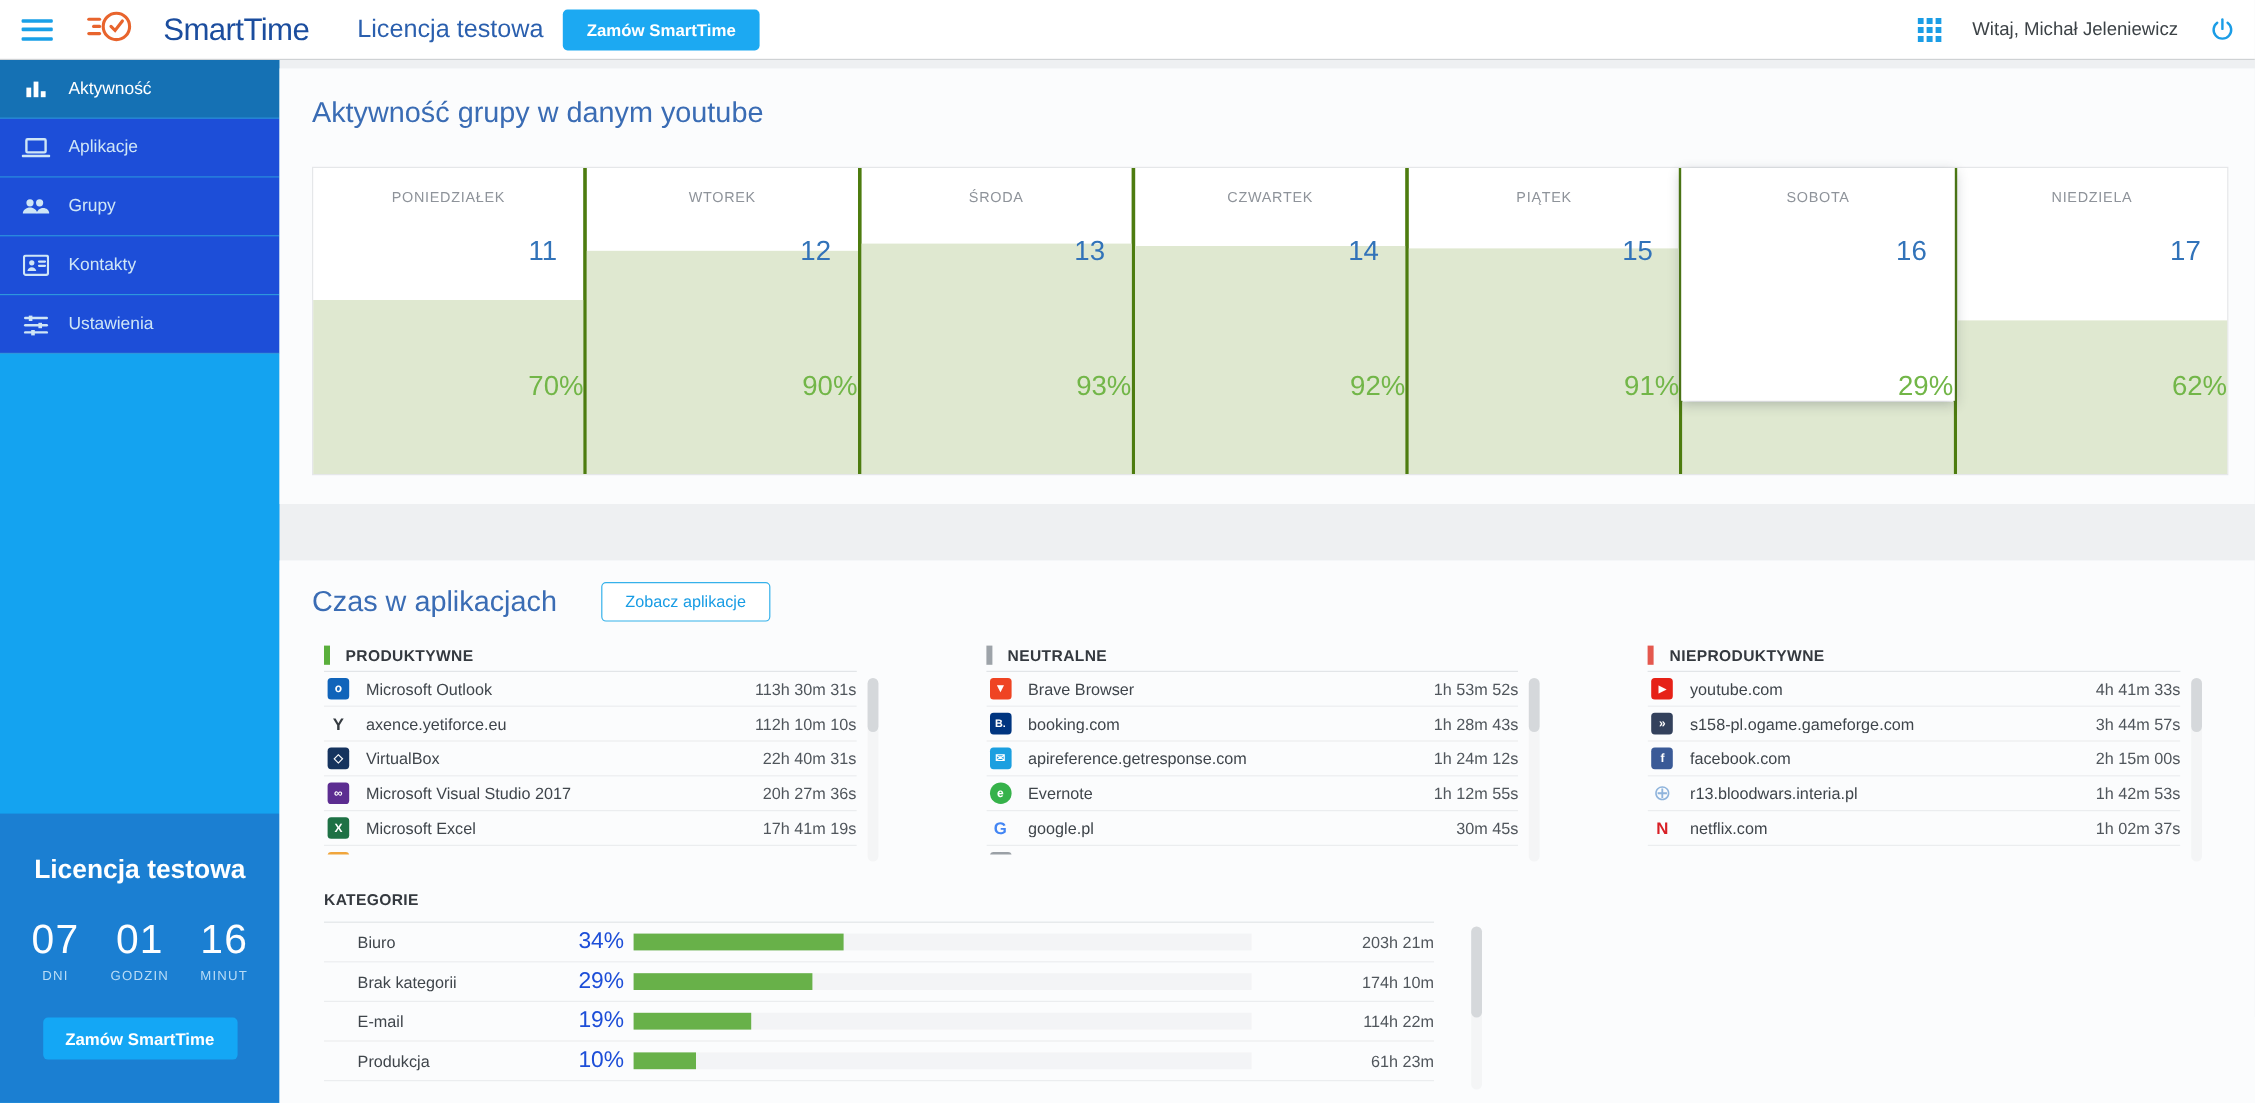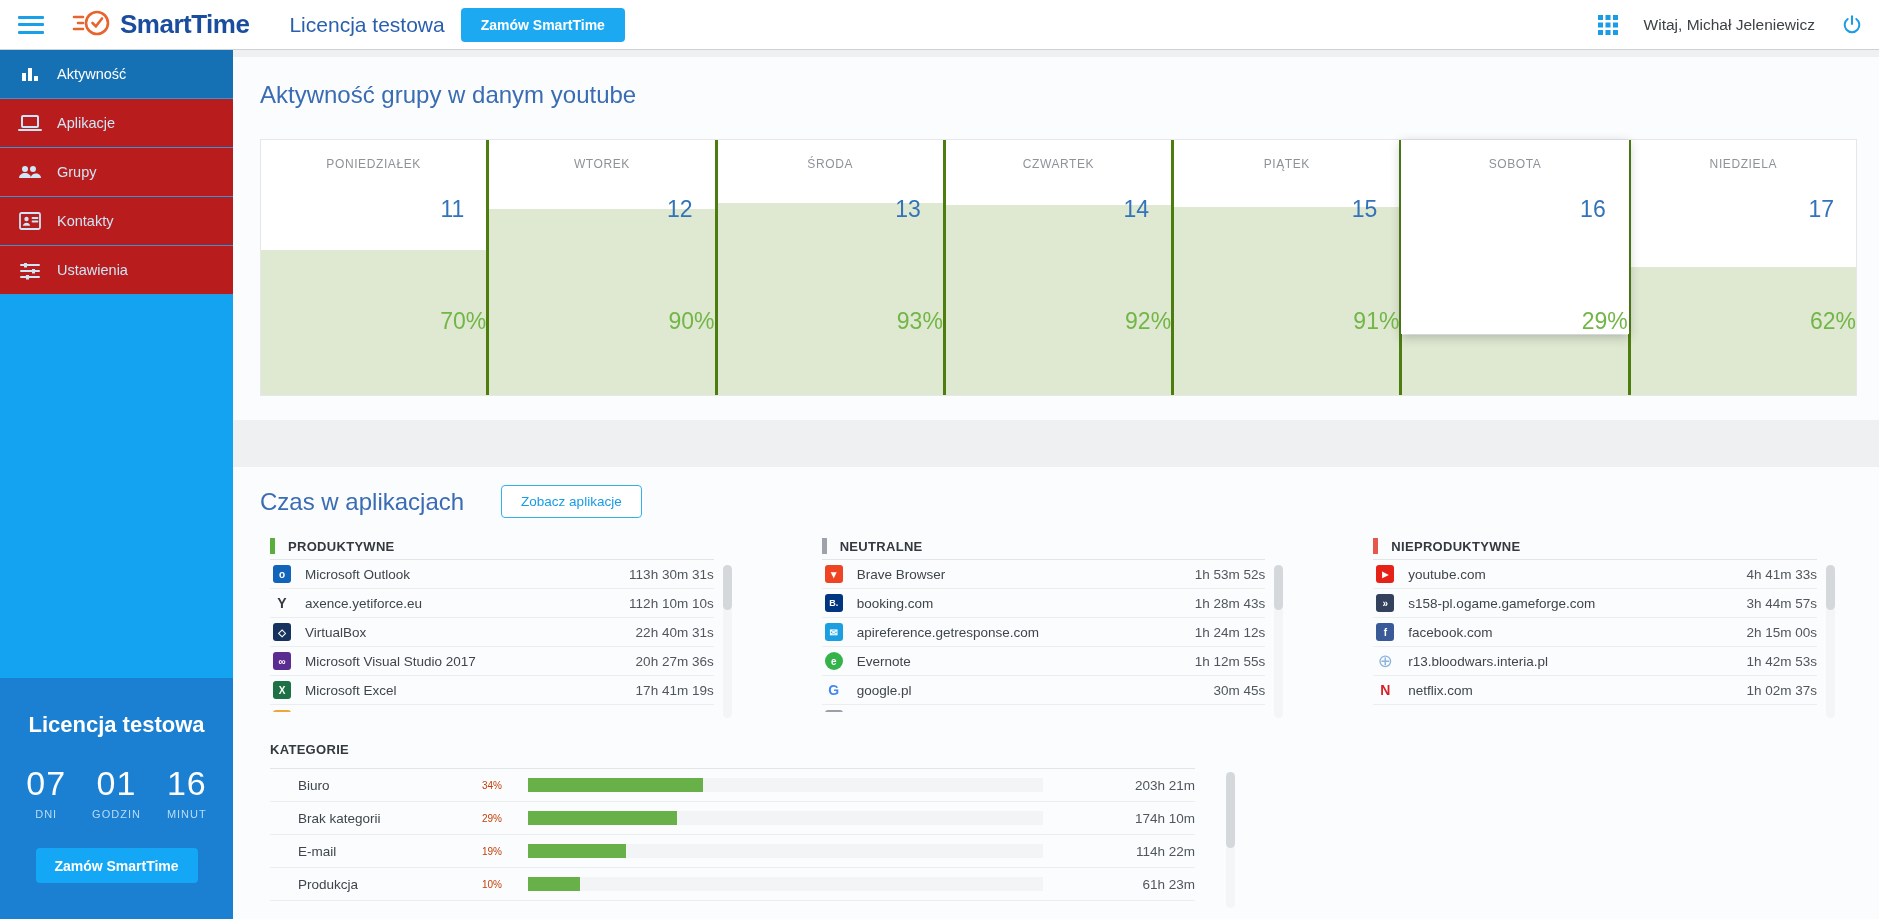--- a/index.html
+++ b/index.html
@@ -6,33 +6,33 @@
     font-family:"Liberation Sans",sans-serif;background:#eef0f2;}
   *{box-sizing:border-box;}
 
   
   .topbar{position:absolute;left:0;top:0;width:1879px;height:50px;background:#fff;
     border-bottom:1px solid #cfd2d4;display:flex;align-items:center;z-index:10;}
   .hamburger{width:26px;height:18px;margin-left:18px;display:flex;flex-direction:column;
     justify-content:space-between;cursor:pointer;}
   .hamburger span{display:block;height:3px;background:#18a0e8;border-radius:1px;}
   .logo{display:flex;align-items:center;margin-left:26px;}
-  .brand{font-size:26px;font-weight:bold;color:#1b4d9e;letter-spacing:-0.5px;margin-left:8px;}
+  .brand{font-size:26px;font-weight:normal;color:#1b4d9e;letter-spacing:-0.5px;margin-left:24px;}
   .top-license{font-size:21px;color:#2a5fae;margin-left:40px;}
   .btn-accent{background:#1ca9f2;color:#fff;font-weight:bold;font-size:14px;border:none;
     border-radius:4px;padding:9px 20px;margin-left:16px;cursor:pointer;font-family:inherit;}
   .topbar-right{margin-left:auto;display:flex;align-items:center;margin-right:16px;}
   .grid-icon{width:20px;height:20px;cursor:pointer;}
   .greeting{font-size:15.5px;color:#3c4246;margin:0 26px;}
   .power-icon{width:22px;height:22px;cursor:pointer;}
 
   
   .sidebar{position:absolute;left:0;top:50px;width:233px;height:869px;background:#14a3f0;
     display:flex;flex-direction:column;}
-  .nav-item{height:49px;background:#b91c1c;display:flex;align-items:center;
+  .nav-item{height:49px;background:#1d4ed8;display:flex;align-items:center;
     border-bottom:1px solid #2e96dc;color:#cfe6f6;cursor:pointer;}
   .nav-item.active{background:#1571b4;color:#ffffff;}
   .nav-icon{width:24px;height:22px;margin-left:18px;display:flex;align-items:center;justify-content:center;}
   .nav-icon svg{display:block;}
   .nav-label{font-size:14.5px;margin-left:15px;}
   .side-spacer{flex:1;background:#14a3f0;}
   .license-box{height:241px;background:#1b7fd2;color:#fff;text-align:center;}
   .license-title{font-size:22px;font-weight:bold;margin-top:34px;}
   .countdown{display:flex;justify-content:center;gap:26px;margin-top:26px;}
   .cd-value{font-size:34px;color:#fdfeff;letter-spacing:1px;}
@@ -85,21 +85,21 @@
   .app-time{font-size:13.5px;color:#50565c;white-space:nowrap;}
   .scrollbar{position:absolute;right:0;top:27px;width:9px;height:153px;background:#f4f5f6;
     border-radius:5px;cursor:pointer;}
   .scroll-thumb{width:9px;background:#d5d8db;border-radius:5px;}
 
   .categories{margin:30px 0 0 37px;width:965px;position:relative;}
   .cat-label{font-size:13px;font-weight:bold;color:#34393f;margin-bottom:11px;letter-spacing:0.3px;}
   .cat-rows{border-top:1px solid #e2e5e8;width:925px;}
   .cat-row{height:33px;display:flex;align-items:center;border-bottom:1px solid #ebedef;}
   .cat-name{width:170px;padding-left:28px;font-size:13.5px;color:#3f454b;}
-  .cat-pct{width:88px;padding-left:42px;font-size:10px;color:#c2410c;}
+  .cat-pct{width:88px;padding-left:42px;font-size:19px;color:#1d4ed8;}
   .cat-track{flex:1;height:14px;background:#f3f4f6;margin-right:22px;position:relative;}
   .cat-fill{position:absolute;left:0;top:0;bottom:0;background:#68b149;}
   .cat-time{width:130px;text-align:right;font-size:13.5px;color:#50565c;}
   .cat-scrollbar{top:30px;height:136px;}
 </style>
 </head>
 <body>
 
 <div class="topbar" data-name="top-bar">
   <div class="hamburger" data-name="menu-icon">

